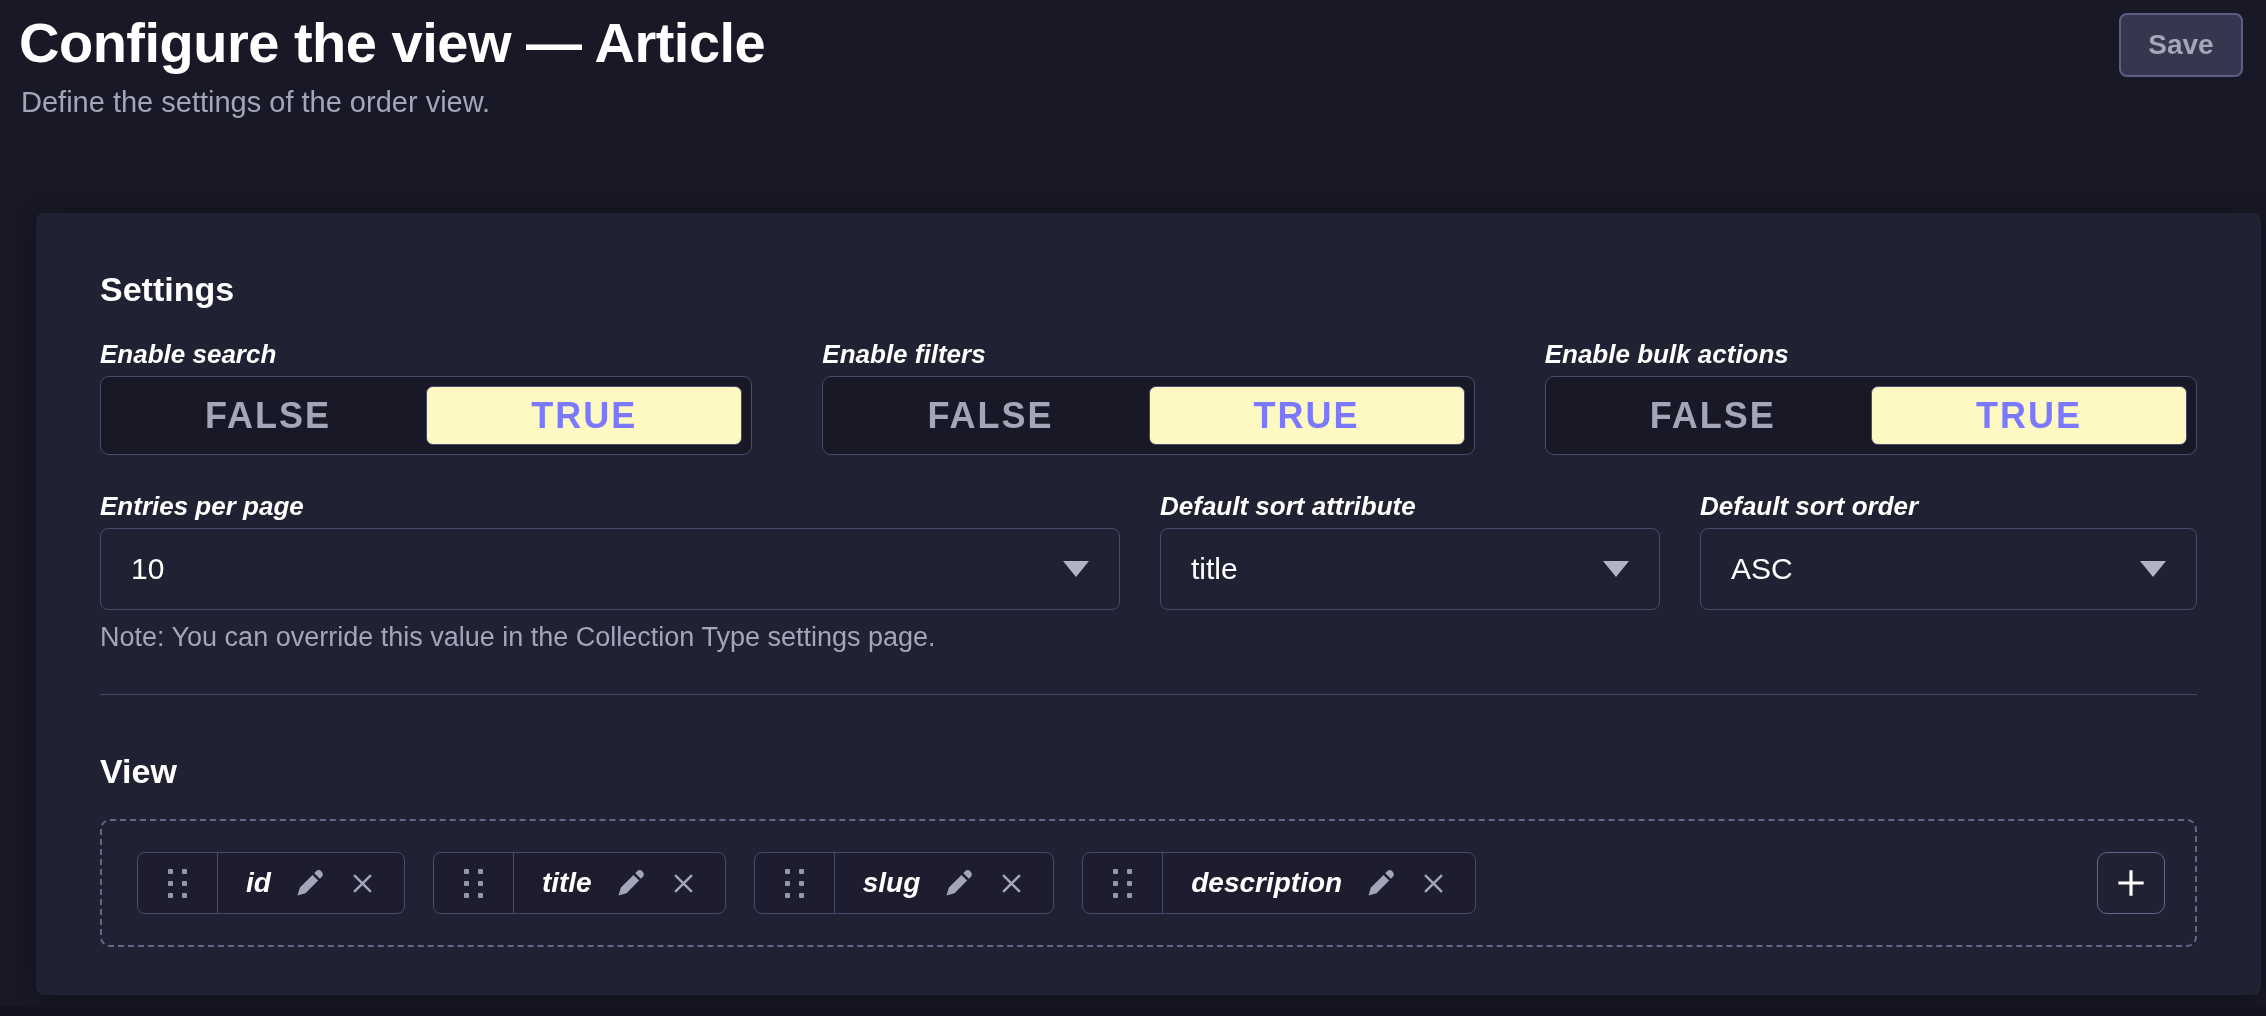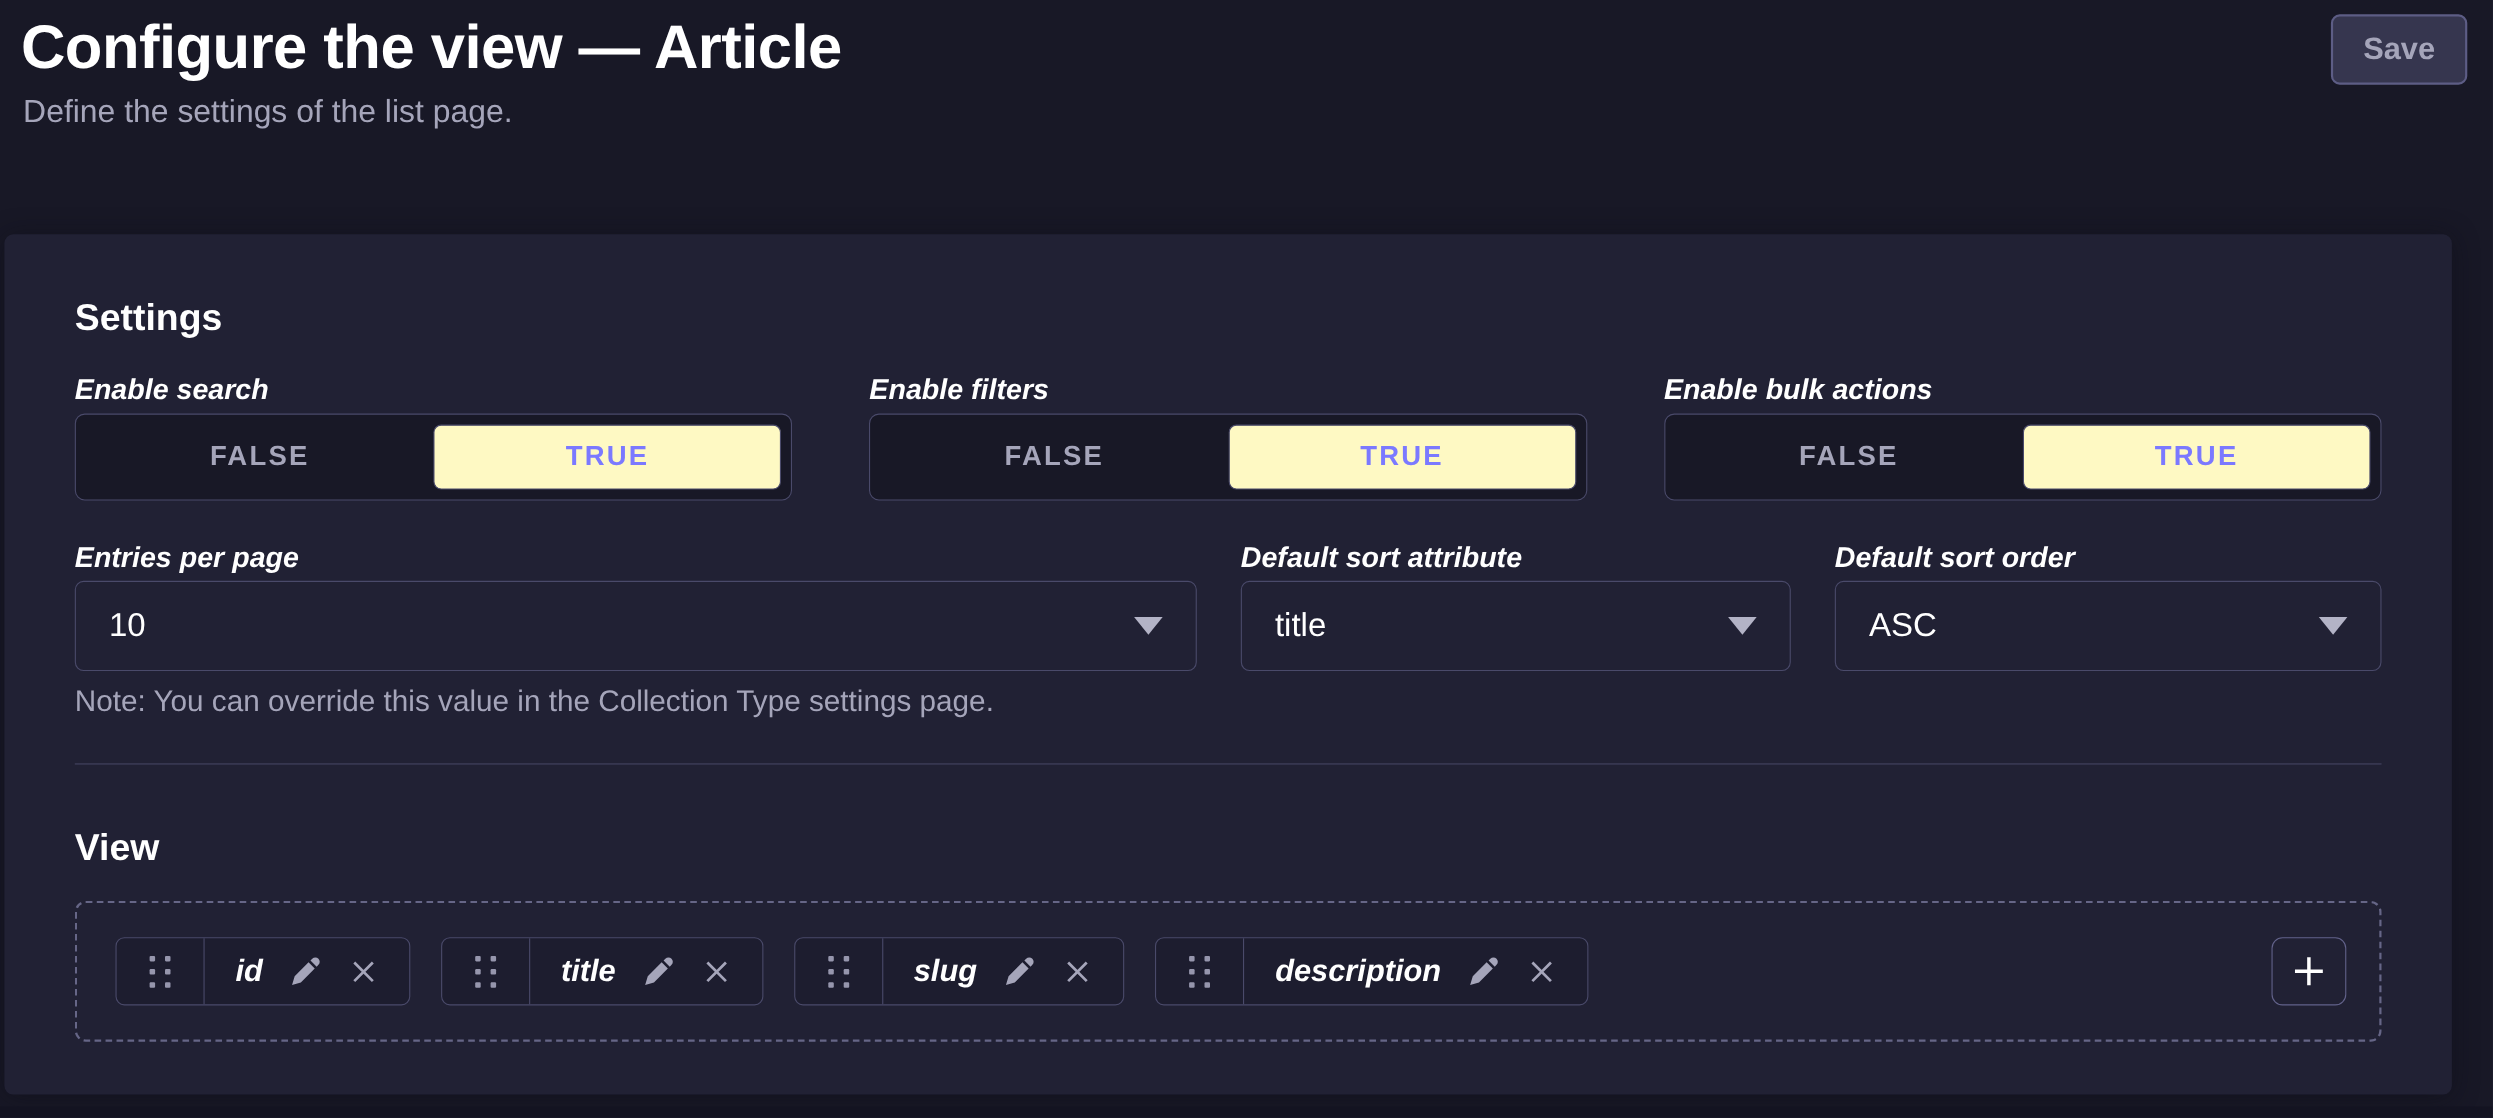--- a/index.html
+++ b/index.html
@@ -28,21 +28,21 @@
     border:2px solid #5d5d85;
     border-radius:8px;
     color:#a5a5ba; font-size:28px; font-weight:600;
     font-family:"Liberation Sans", sans-serif;
     display:flex; align-items:center; justify-content:center;
     cursor:default;
   }
 
   
   .panel {
-    position:absolute; left:4px; top:213px;
+    position:absolute; left:36px; top:213px;
     width:2225px; height:782px;
     background:#212134;
     border-radius:8px;
     padding:56px 64px 48px 64px;
     box-shadow:0 2px 24px rgba(10,10,20,0.45);
   }
   .section-heading { font-size:34px; line-height:40px; font-weight:600; color:#ffffff; }
 
   
   .toggles-row {
@@ -53,21 +53,21 @@
     font-size:26px; line-height:30px; font-weight:600; color:#ffffff;
     margin-bottom:7px; display:block;font-style:italic;
   }
   .toggle {
     height:79px; background:#181826;
     border:1.5px solid #4a4a6a; border-radius:9px;
     display:flex; padding:9px; gap:0;
   }
   .toggle-option {
     flex:1; display:flex; align-items:center; justify-content:center;
-    font-size:25px; font-weight:bold; letter-spacing:2px;
+    font-size:36px; font-weight:bold; letter-spacing:2px;
     color:#a5a5ba; border-radius:7px; cursor:pointer;
     border:1.5px solid transparent;
   }
   .toggle-option.selected {
     background:#fef9c3; border-color:#4a4a6a; color:#7b79ff;text-align:right;
   }
 
   
   .selects-row {
     margin-top:36px;
@@ -127,21 +127,21 @@
   .bottom-strip {
     position:absolute; bottom:0; left:0; width:100%; height:10px;
     background:#131321;
   }
 </style>
 </head>
 <body>
 
 <div class="header">
   <div class="page-title">Configure the view — Article</div>
-  <div class="page-subtitle">Define the settings of the list page.</div>
+  <div class="page-subtitle">Define the settings of the order view.</div>
   <button class="save-btn">Save</button>
 </div>
 
 <div class="panel">
 
   <div class="section-heading">Settings</div>
 
   <div class="toggles-row">
     <div>
       <span class="field-label">Enable search</span>

